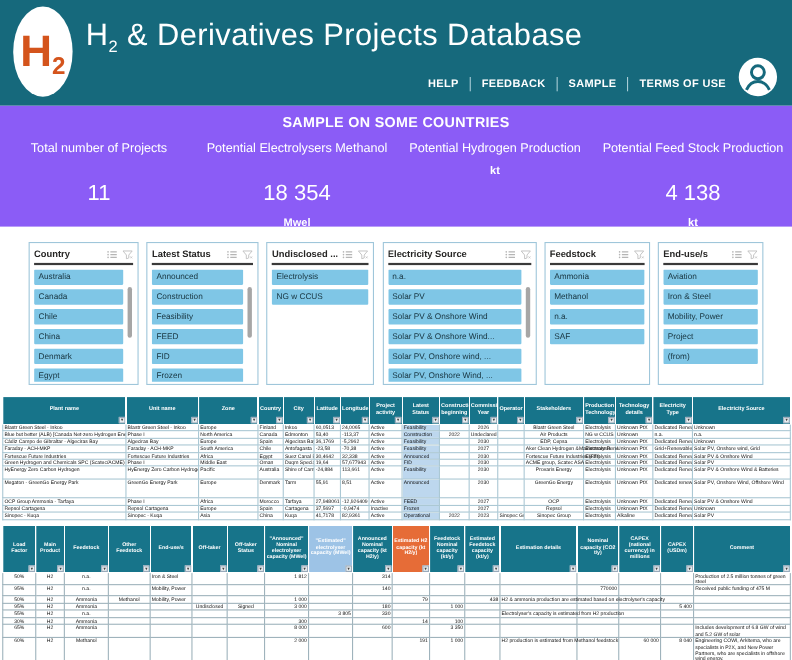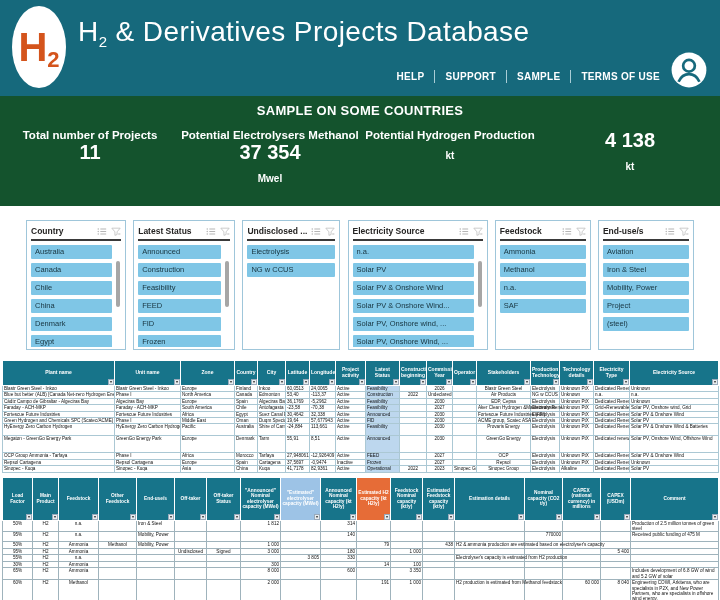--- a/index.html
+++ b/index.html
@@ -9,26 +9,26 @@
   .logo{position:absolute;left:12px;top:6px;width:54px;height:82px;background:#fff;border-radius:50%;display:flex;align-items:center;justify-content:center;color:#D4541C;font-weight:bold;z-index:2}
   .logo .h{font-size:40px;line-height:1}
   .logo .two{font-size:22px;margin-top:26px;line-height:1}
   .apptitle{position:absolute;left:78px;top:16px;color:#fff;font-size:28px;font-weight:300;letter-spacing:.4px;white-space:nowrap}
   .apptitle .sub{font-size:15px;vertical-align:-6px}
   .nav{position:absolute;right:60px;bottom:13px;display:flex;align-items:center;color:#fff;font-size:10px;font-weight:bold;letter-spacing:.3px;white-space:nowrap}
   .nav .divider{width:1px;height:13px;background:#a8cdd6;margin:0 10px}
   .nav span[data-name="nav-item"]{cursor:pointer}
   .avatar{position:absolute;right:12px;bottom:7px;width:38px;height:38px}
   
-  .orange{background:#14532d;color:#fff;height:110px;box-sizing:border-box;padding-top:7px}
+  .orange{background:#8b5cf6;color:#fff;height:110px;box-sizing:border-box;padding-top:7px}
   .banner-title{text-align:center;font-size:13px;font-weight:bold;letter-spacing:.3px}
   .stats{display:flex;margin-top:11px}
   .stat{flex:1;text-align:center}
-  .stat .lbl{font-size:11.5px;font-weight:bold}
-  .stat .val{font-size:20px;font-weight:bold;margin-top:0}
+  .stat .lbl{font-size:11.5px;font-weight:normal}
+  .stat .val{font-size:20px;font-weight:normal;margin-top:24px}
   .stat .unit{font-size:10px;font-weight:bold;margin-top:9px}
   
   .filters{display:flex;justify-content:space-between;padding:0 26px;margin-top:14px;height:130px}
   .fcard{background:#fff;border:1px solid #9fc6da;box-sizing:border-box;height:130px;padding:3px 4px;overflow:hidden}
   .fhead{display:flex;align-items:center;height:14px}
   .ftitle{font-size:8.5px;font-weight:bold;color:#252423;flex:1;white-space:nowrap;overflow:hidden}
   .ficon{margin-left:4px;display:inline-flex;cursor:pointer}
   .fline{border-top:2px solid #3a3a3a;margin:1px 0 4px}
   .flist{position:relative;height:102px;overflow:hidden}
   .fitem{background:#7FC6E6;color:#17343f;font-size:7.5px;padding:2px 4px;margin:0 0 4px 0;height:10px;line-height:10px;border-radius:1px;white-space:nowrap;overflow:hidden;cursor:pointer}
@@ -60,21 +60,21 @@
   <div class="logo" data-name="app-logo">
     <span class="h" data-name="logo-h-text">H</span>
       <span class="two" data-name="logo-sub-text">2</span>
   </div>
   <div class="apptitle" data-name="page-title">
     <span data-name="title-h">H</span><span class="sub" data-name="title-subscript">2</span><span data-name="title-rest"> &amp; Derivatives Projects Database</span>
   </div>
   <div class="nav" data-name="nav">
       <span data-name="nav-item">HELP</span>
       <span class="divider" data-name="nav-divider"></span>
-      <span data-name="nav-item">SUPPORT</span>
+      <span data-name="nav-item">FEEDBACK</span>
       <span class="divider" data-name="nav-divider"></span>
       <span data-name="nav-item">SAMPLE</span>
       <span class="divider" data-name="nav-divider"></span>
       <span data-name="nav-item">TERMS OF USE</span>
     </div>
   <div class="avatar" data-name="user-avatar-icon">
     <svg viewBox="0 0 24 24" width="38" height="38">
       <circle cx="12" cy="12" r="11" fill="#ffffff"></circle>
       <circle cx="12" cy="9.3" r="3.7" fill="none" stroke="#16697C" stroke-width="1.7"></circle>
       <path d="M5.4 19.4 C 7 15.9 9.5 14.6 12 14.6 C 14.5 14.6 17 15.9 18.6 19.4" fill="none" stroke="#16697C" stroke-width="1.7"></path>
@@ -85,28 +85,29 @@
 <div class="orange" data-name="stats-band">
   <div class="banner-title" data-name="banner-title">SAMPLE ON SOME COUNTRIES</div>
   <div class="stats" data-name="stats-row">
       <div class="stat" data-name="stat-card">
         <div class="lbl" data-name="stat-label">Total number of Projects</div>
         <div class="val" data-name="stat-value">11</div>
         <div class="unit" data-name="stat-unit"></div>
       </div>
       <div class="stat" data-name="stat-card">
         <div class="lbl" data-name="stat-label">Potential Electrolysers Methanol</div>
-        <div class="val" data-name="stat-value">37 354</div>
+        <div class="val" data-name="stat-value">18 354</div>
         <div class="unit" data-name="stat-unit">Mwel</div>
       </div>
       <div class="stat" data-name="stat-card">
         <div class="lbl" data-name="stat-label">Potential Hydrogen Production</div>
         <div class="unit" data-name="stat-unit">kt</div>
       </div>
       <div class="stat" data-name="stat-card">
+        <div class="lbl" data-name="stat-label">Potential Feed Stock Production</div>
         <div class="val" data-name="stat-value">4 138</div>
         <div class="unit" data-name="stat-unit">kt</div>
       </div>
     </div>
 </div>
 
 <div class="filters" data-name="filters-row">
     <div class="fcard" data-name="filter-card-country" style="width: 100px;">
       <div class="fhead" data-name="filter-header">
         <div class="ftitle" data-name="filter-title">Country</div>
@@ -273,21 +274,21 @@
             <path d="M9 7l2 2M11 7l-2 2" stroke="#c0c0c0" stroke-width="0.9"></path>
           </svg>
         </span>
       </div>
       <div class="fline" data-name="filter-divider"></div>
       <div class="flist" data-name="filter-list">
         <div class="fitem" data-name="filter-item">Aviation</div>
         <div class="fitem" data-name="filter-item">Iron &amp; Steel</div>
         <div class="fitem" data-name="filter-item">Mobility, Power</div>
         <div class="fitem" data-name="filter-item">Project</div>
-        <div class="fitem" data-name="filter-item">(steel)</div>
+        <div class="fitem" data-name="filter-item">(from)</div>
       </div>
     </div>
   </div>
 
 <div class="tables" data-name="tables-area">
   <table class="t1" id="t1" data-name="projects-table-top">
       <colgroup>
         <col style="width: 112px;">
         <col style="width: 66px;">
         <col style="width: 54px;">

